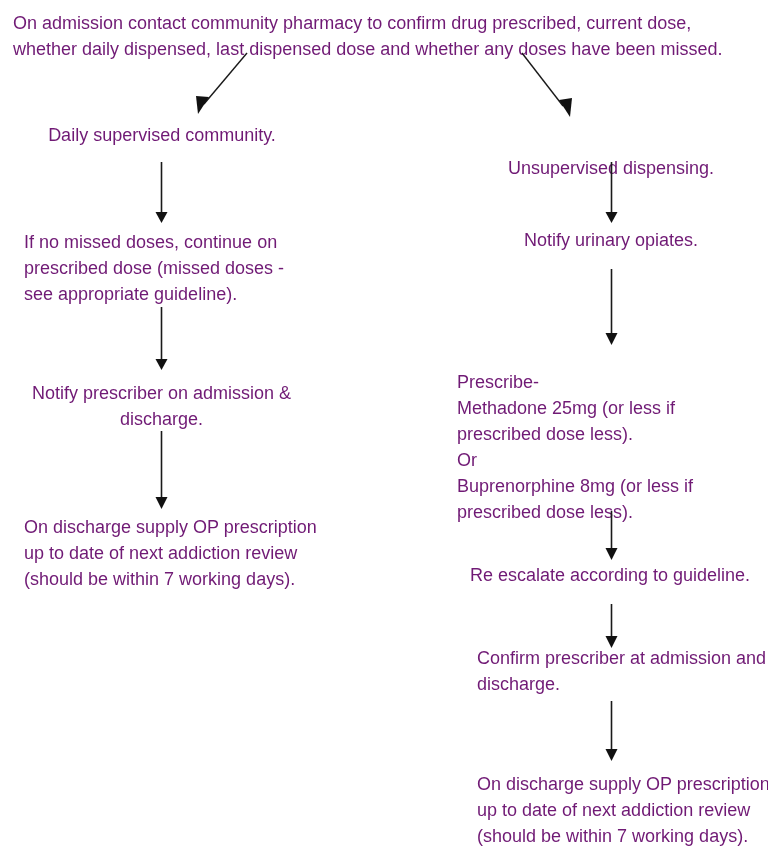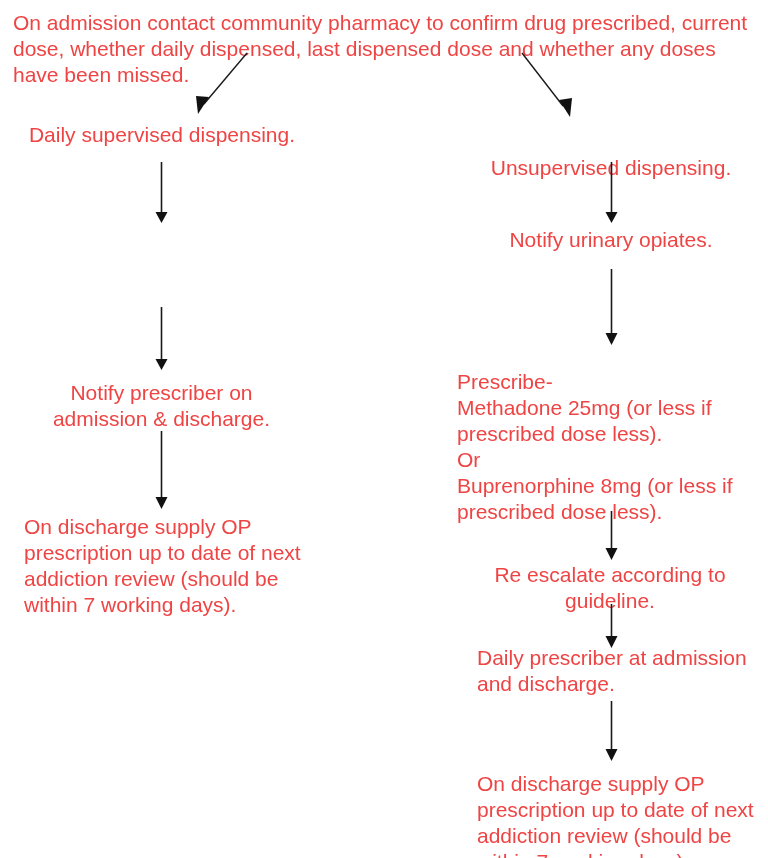--- a/index.html
+++ b/index.html
@@ -14,23 +14,23 @@
   }
   #canvas {
     position: relative;
     width: 768px;
     height: 858px;
     background: #ffffff;
     overflow: hidden;
   }
   .node {
     position: absolute;
-    font-size: 21px;
+    font-size: 18px;
     line-height: 26px;
-    color: #ef4444;
+    color: #701a75;
     white-space: pre-line;
     letter-spacing: 0px;
   }
   .node.left-align { text-align: left; }
   .node.center-align { text-align: center; }
 
   .arrow-svg {
     position: absolute;
     overflow: visible;
     pointer-events: none;
@@ -54,27 +54,28 @@
   <svg class="arrow-svg" style="left:190px; top:48px; width:64px; height:70px;" viewBox="0 0 64 70">
     <line class="arrow-line" x1="57" y1="5" x2="14" y2="56" stroke-width="1.4"></line>
     <polygon class="arrow-head" points="8,66 19,49 6,48"></polygon>
   </svg>
 
   <svg class="arrow-svg" style="left:515px; top:48px; width:64px; height:74px;" viewBox="0 0 64 74">
     <line class="arrow-line" x1="7" y1="5" x2="48" y2="58" stroke-width="1.4"></line>
     <polygon class="arrow-head" points="55,69 44,52 57,50"></polygon>
   </svg>
 
-  <div class="node center-align" style="left:26px; top:122px; width:272px;">Daily supervised dispensing.</div>
+  <div class="node center-align" style="left:26px; top:122px; width:272px;">Daily supervised community.</div>
 
   <svg class="arrow-svg" style="left:152px; top:162px; width:20px; height:62px;" viewBox="0 0 20 62">
     <line class="arrow-line" x1="9.5" y1="0" x2="9.5" y2="52" stroke-width="1.6"></line>
     <polygon class="arrow-head" points="3.5,50 15.5,50 9.5,61"></polygon>
   </svg>
 
+  <div class="node left-align" style="left:24px; top:229px; width:288px;">If no missed doses, continue on prescribed dose (missed doses - see appropriate guideline).</div>
 
   <svg class="arrow-svg" style="left:152px; top:307px; width:20px; height:64px;" viewBox="0 0 20 64">
     <line class="arrow-line" x1="9.5" y1="0" x2="9.5" y2="54" stroke-width="1.6"></line>
     <polygon class="arrow-head" points="3.5,52 15.5,52 9.5,63"></polygon>
   </svg>
 
   <div class="node center-align" style="left:30px; top:380px; width:263px;">Notify prescriber on admission &amp; discharge.</div>
 
   <svg class="arrow-svg" style="left:152px; top:431px; width:20px; height:79px;" viewBox="0 0 20 79">
     <line class="arrow-line" x1="9.5" y1="0" x2="9.5" y2="68" stroke-width="1.6"></line>
@@ -107,21 +108,21 @@
     <polygon class="arrow-head" points="3.5,37 15.5,37 9.5,49"></polygon>
   </svg>
 
   <div class="node center-align" style="left:460px; top:562px; width:300px;">Re escalate according to guideline.</div>
 
   <svg class="arrow-svg" style="left:602px; top:604px; width:20px; height:45px;" viewBox="0 0 20 45">
     <line class="arrow-line" x1="9.5" y1="0" x2="9.5" y2="34" stroke-width="1.6"></line>
     <polygon class="arrow-head" points="3.5,32 15.5,32 9.5,44"></polygon>
   </svg>
 
-  <div class="node left-align" style="left:477px; top:645px; width:290px;">Daily prescriber at admission and discharge.</div>
+  <div class="node left-align" style="left:477px; top:645px; width:290px;">Confirm prescriber at admission and discharge.</div>
 
   <svg class="arrow-svg" style="left:602px; top:701px; width:20px; height:61px;" viewBox="0 0 20 61">
     <line class="arrow-line" x1="9.5" y1="0" x2="9.5" y2="50" stroke-width="1.6"></line>
     <polygon class="arrow-head" points="3.5,48 15.5,48 9.5,60"></polygon>
   </svg>
 
   <div class="node left-align" style="left:477px; top:771px; width:294px;">On discharge supply OP prescription up to date of next addiction review (should be within 7 working days).</div>
 
 </div>
 

